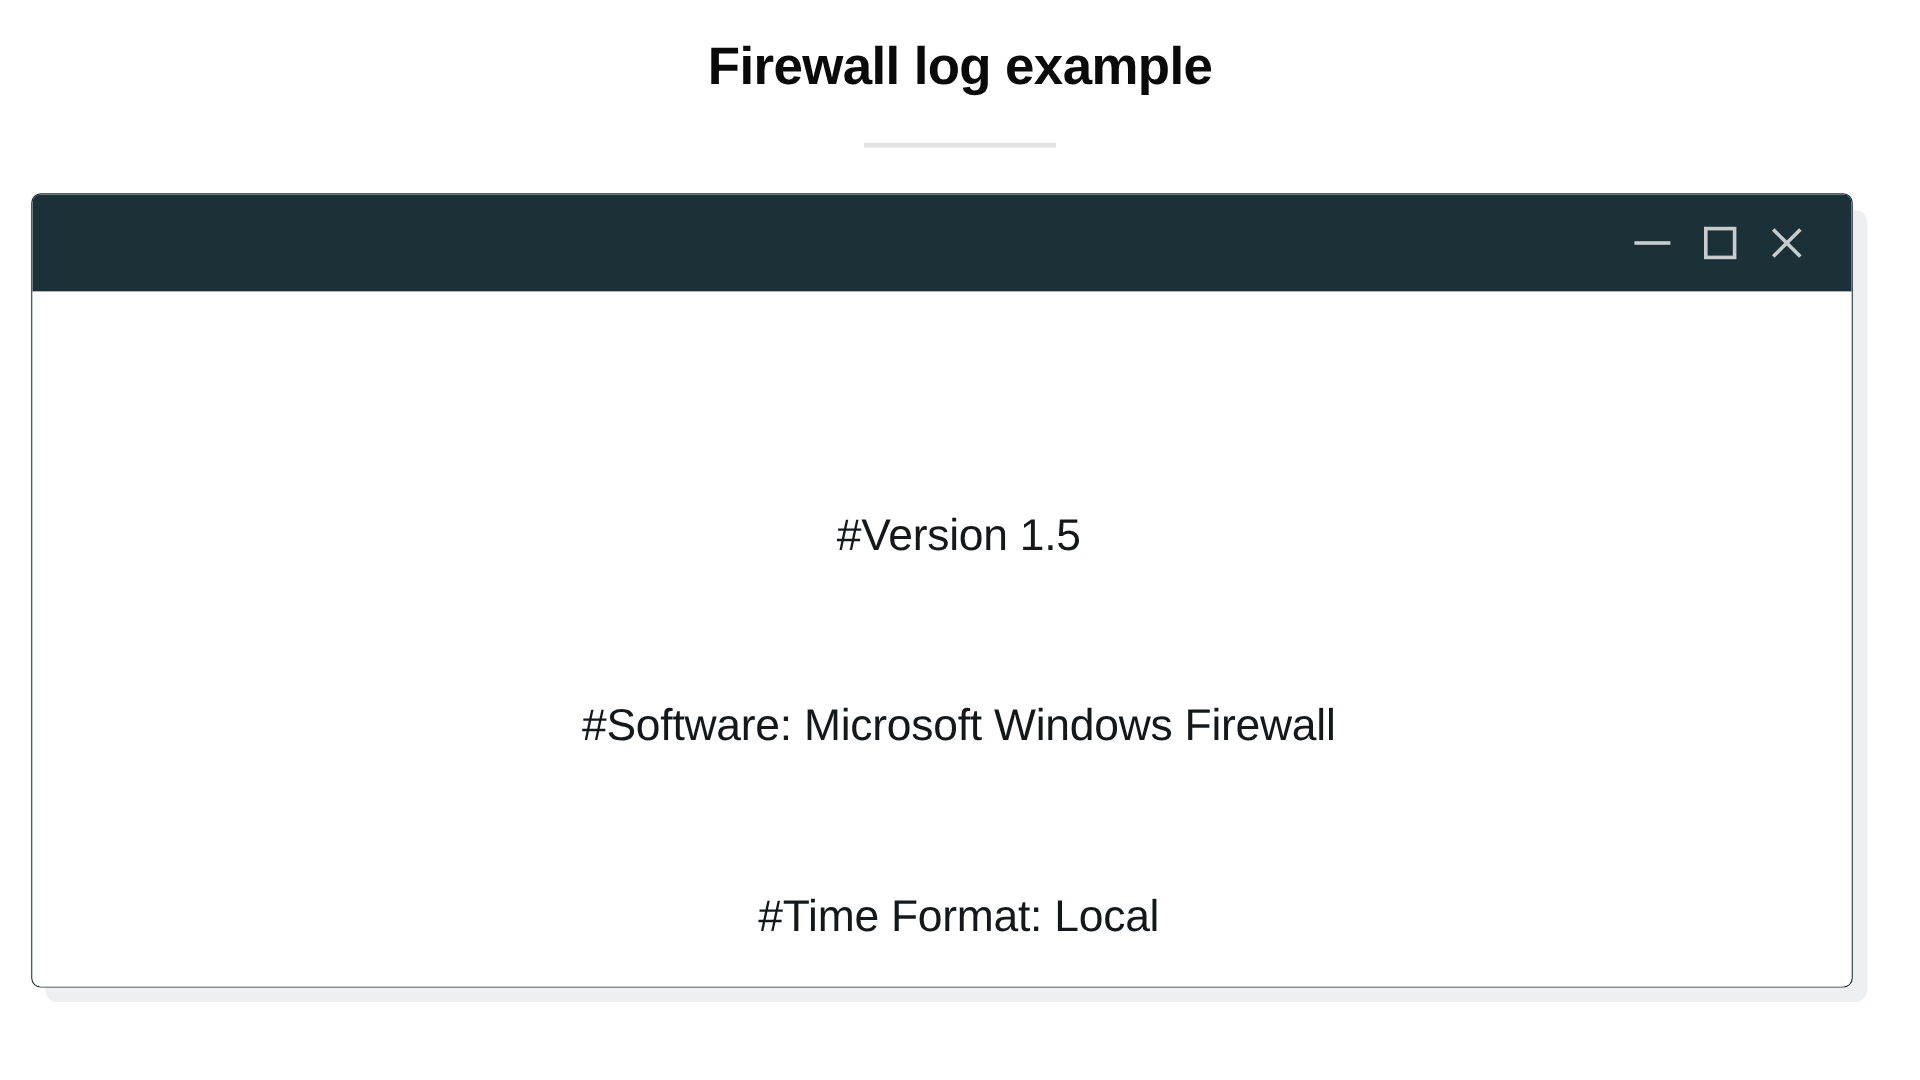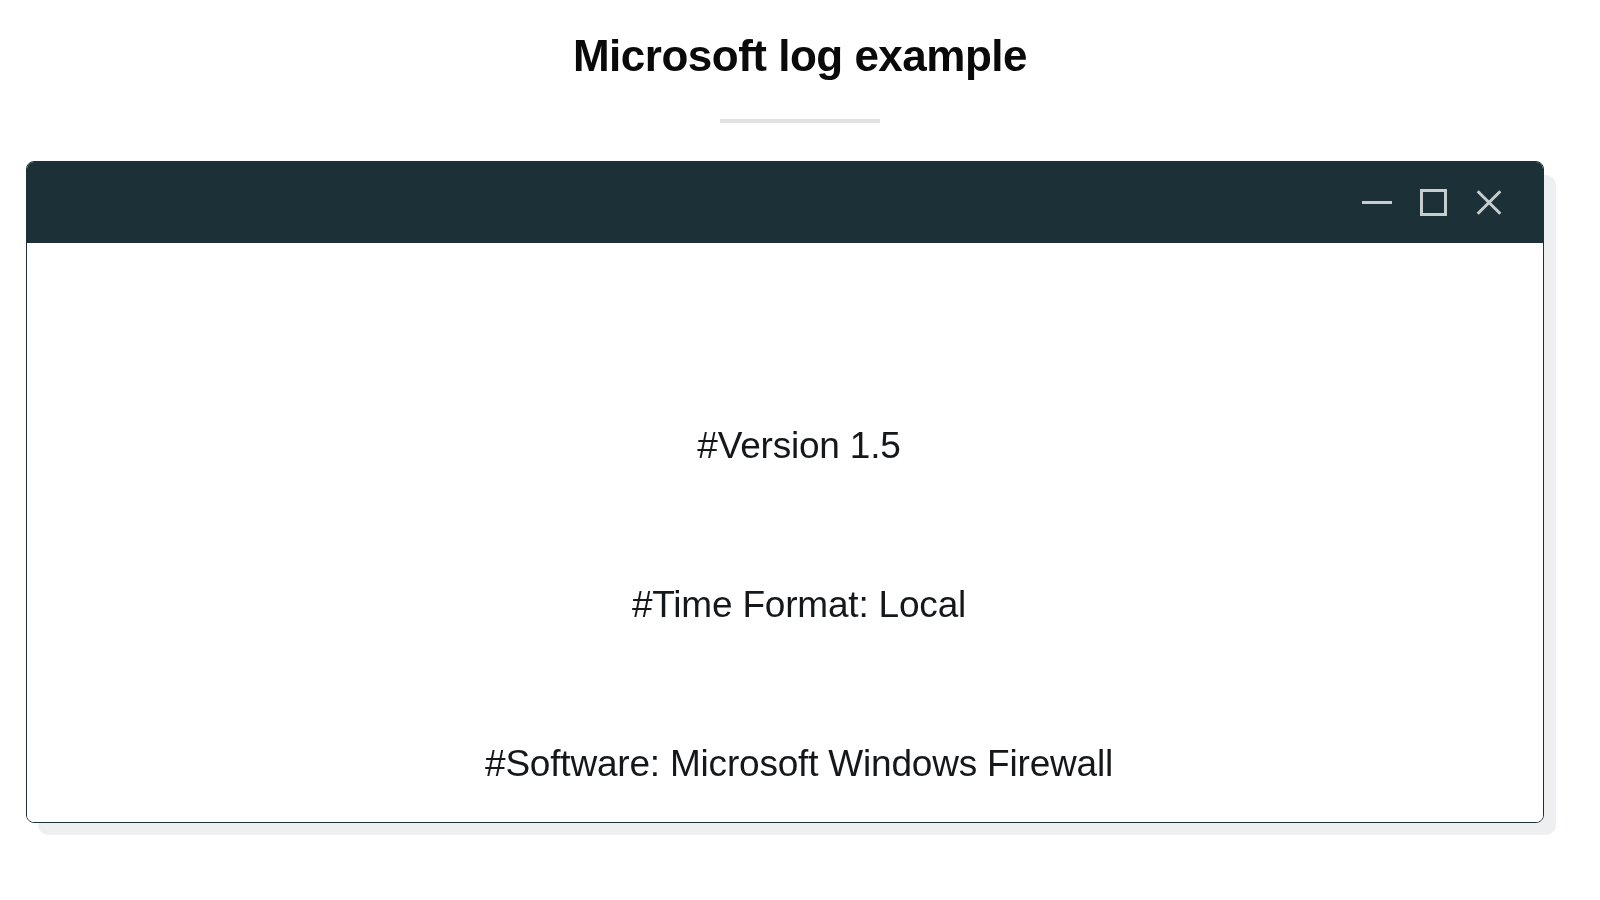--- a/index.html
+++ b/index.html
@@ -144,21 +144,21 @@
 
   .log-line {
     display: block;
     height: 53px;
   }
 </style>
 </head>
 <body>
 
 <div class="page-header">
-  <h1 class="page-title">Microsoft log example</h1>
+  <h1 class="page-title">Firewall log example</h1>
   <div class="title-divider"></div>
 </div>
 
 <div class="window-wrap">
   <div class="window-shadow"></div>
 
   <div class="window">
 
     <div class="titlebar">
       <div class="win-btn">
@@ -168,22 +168,22 @@
         <span class="icon-maximize"></span>
       </div>
       <div class="win-btn">
         <span class="icon-close"></span>
       </div>
     </div>
 
     <div class="window-body">
       <div class="log-block">
         <span class="log-line">#Version 1.5</span>
+        <span class="log-line">#Software: Microsoft Windows Firewall</span>
         <span class="log-line">#Time Format: Local</span>
-        <span class="log-line">#Software: Microsoft Windows Firewall</span>
         
         
         
         
         
         
       </div>
     </div>
 
   </div>

